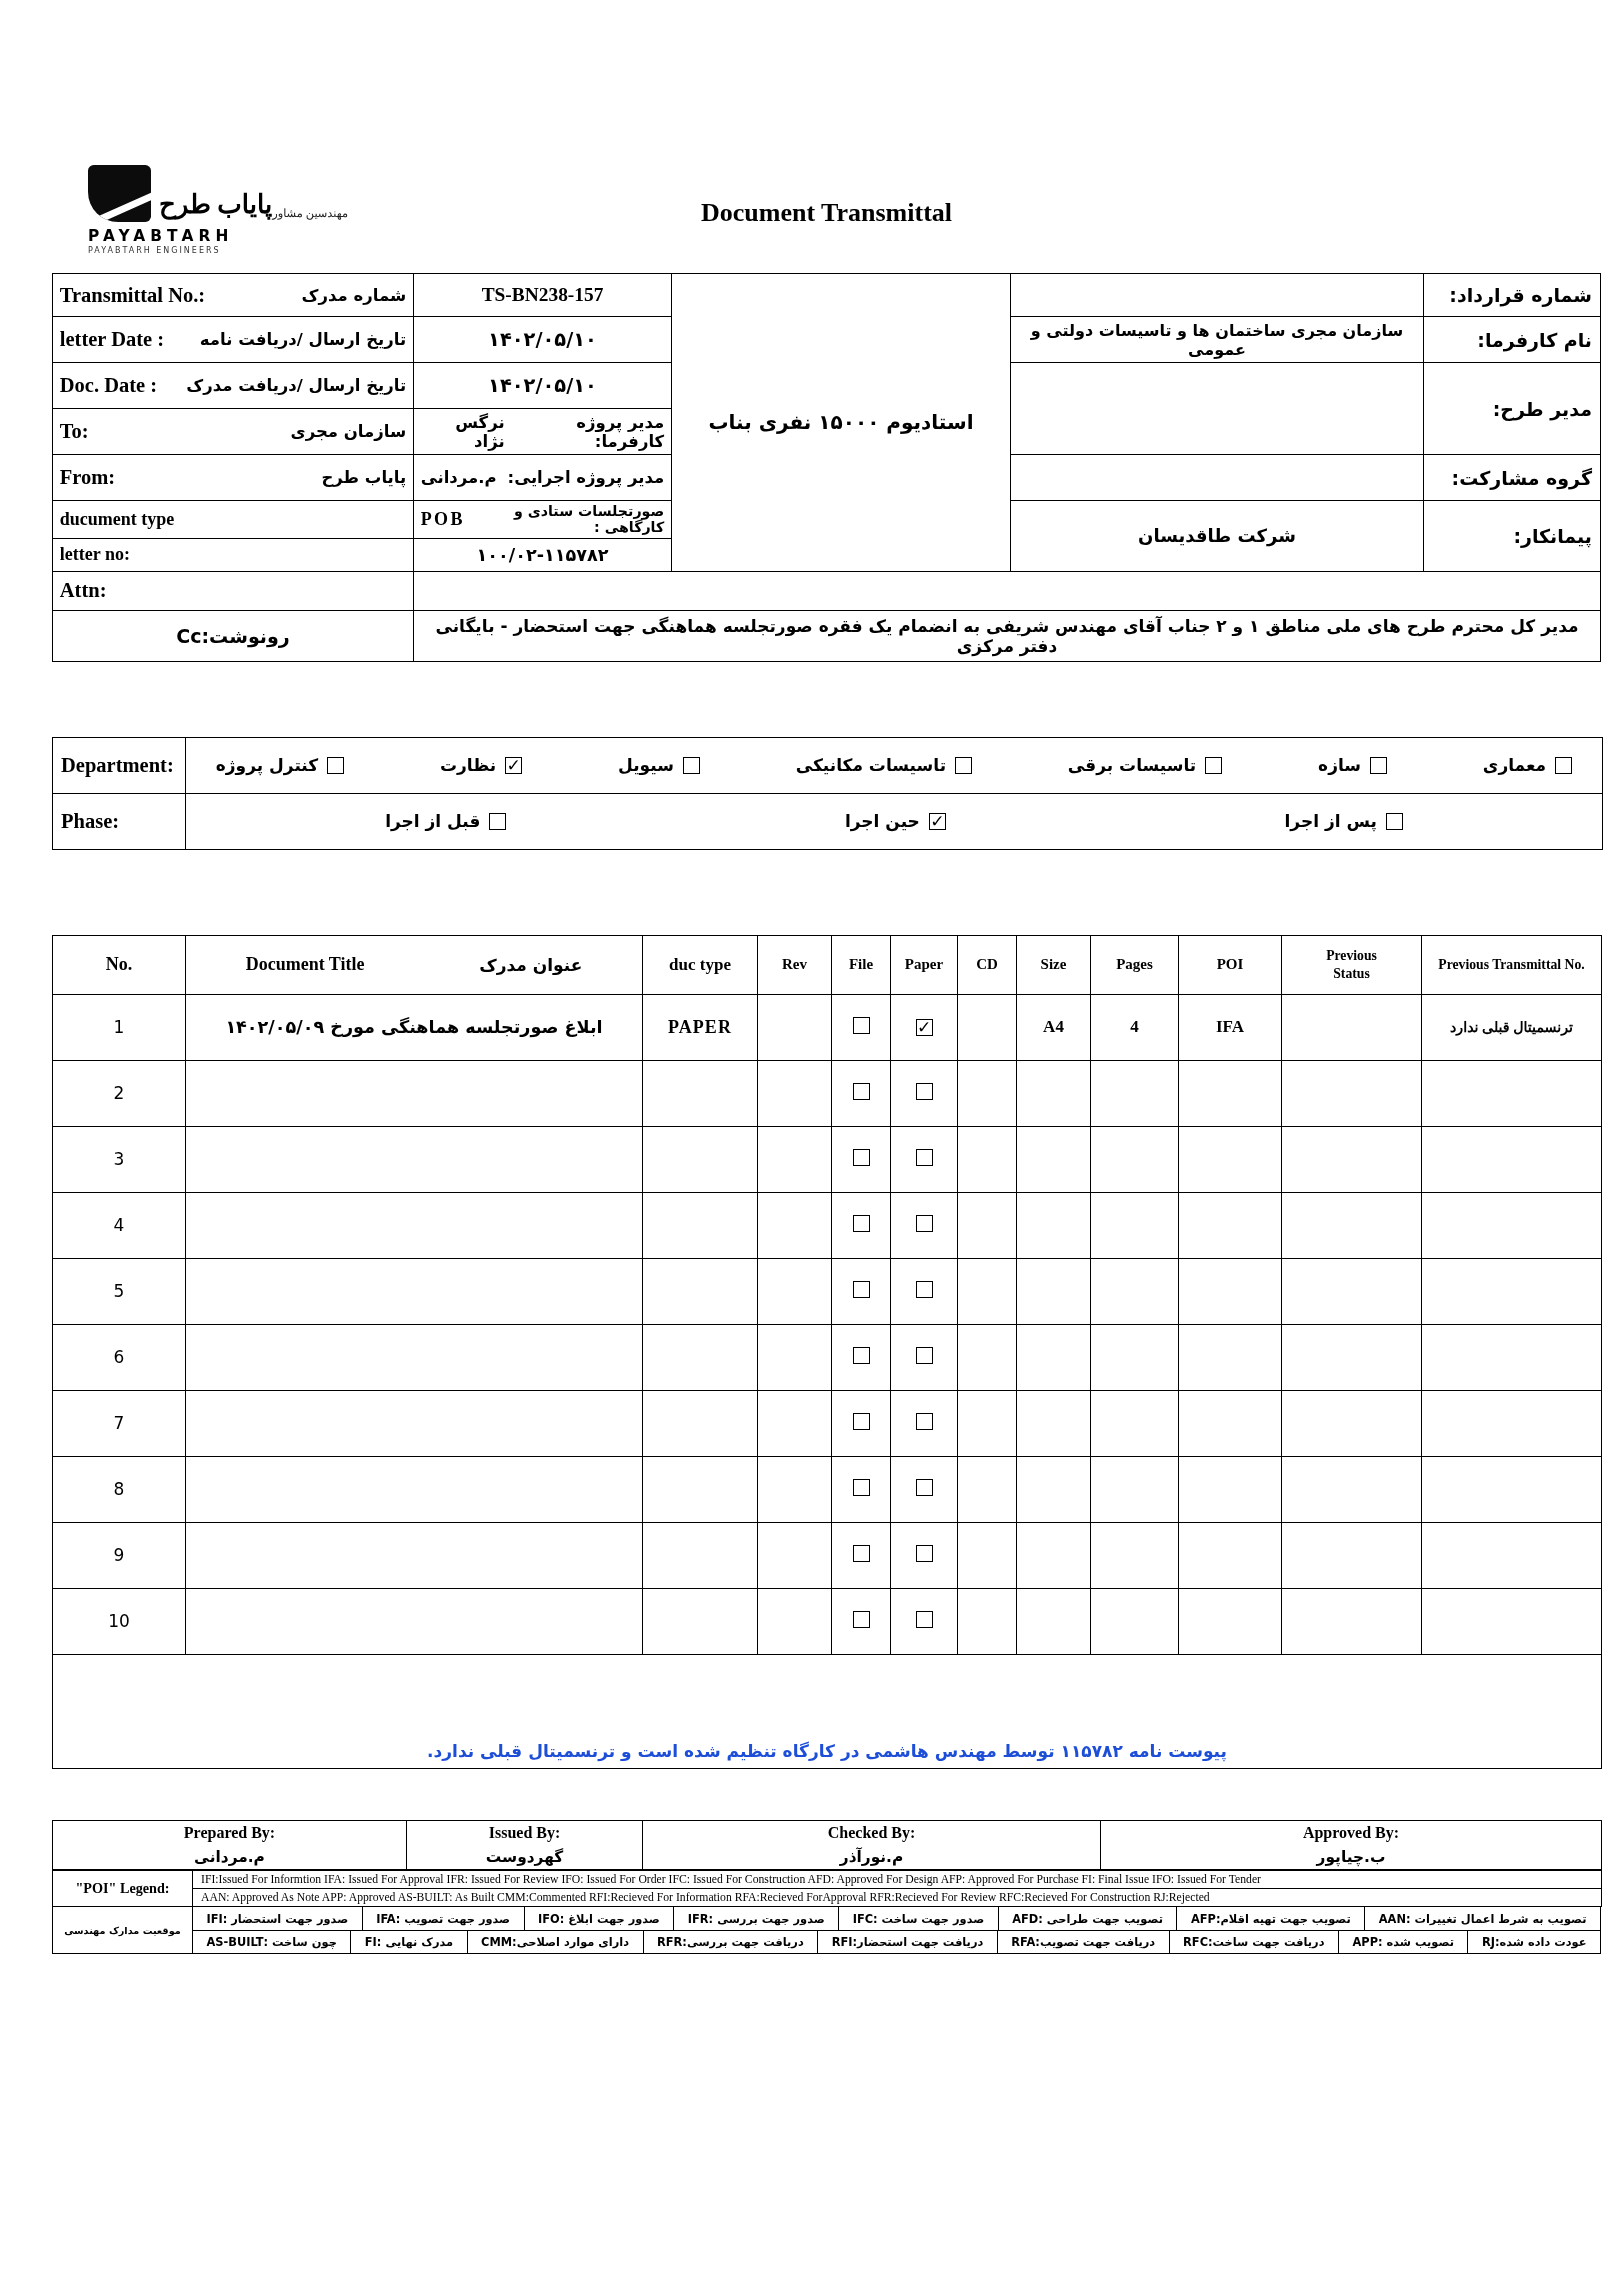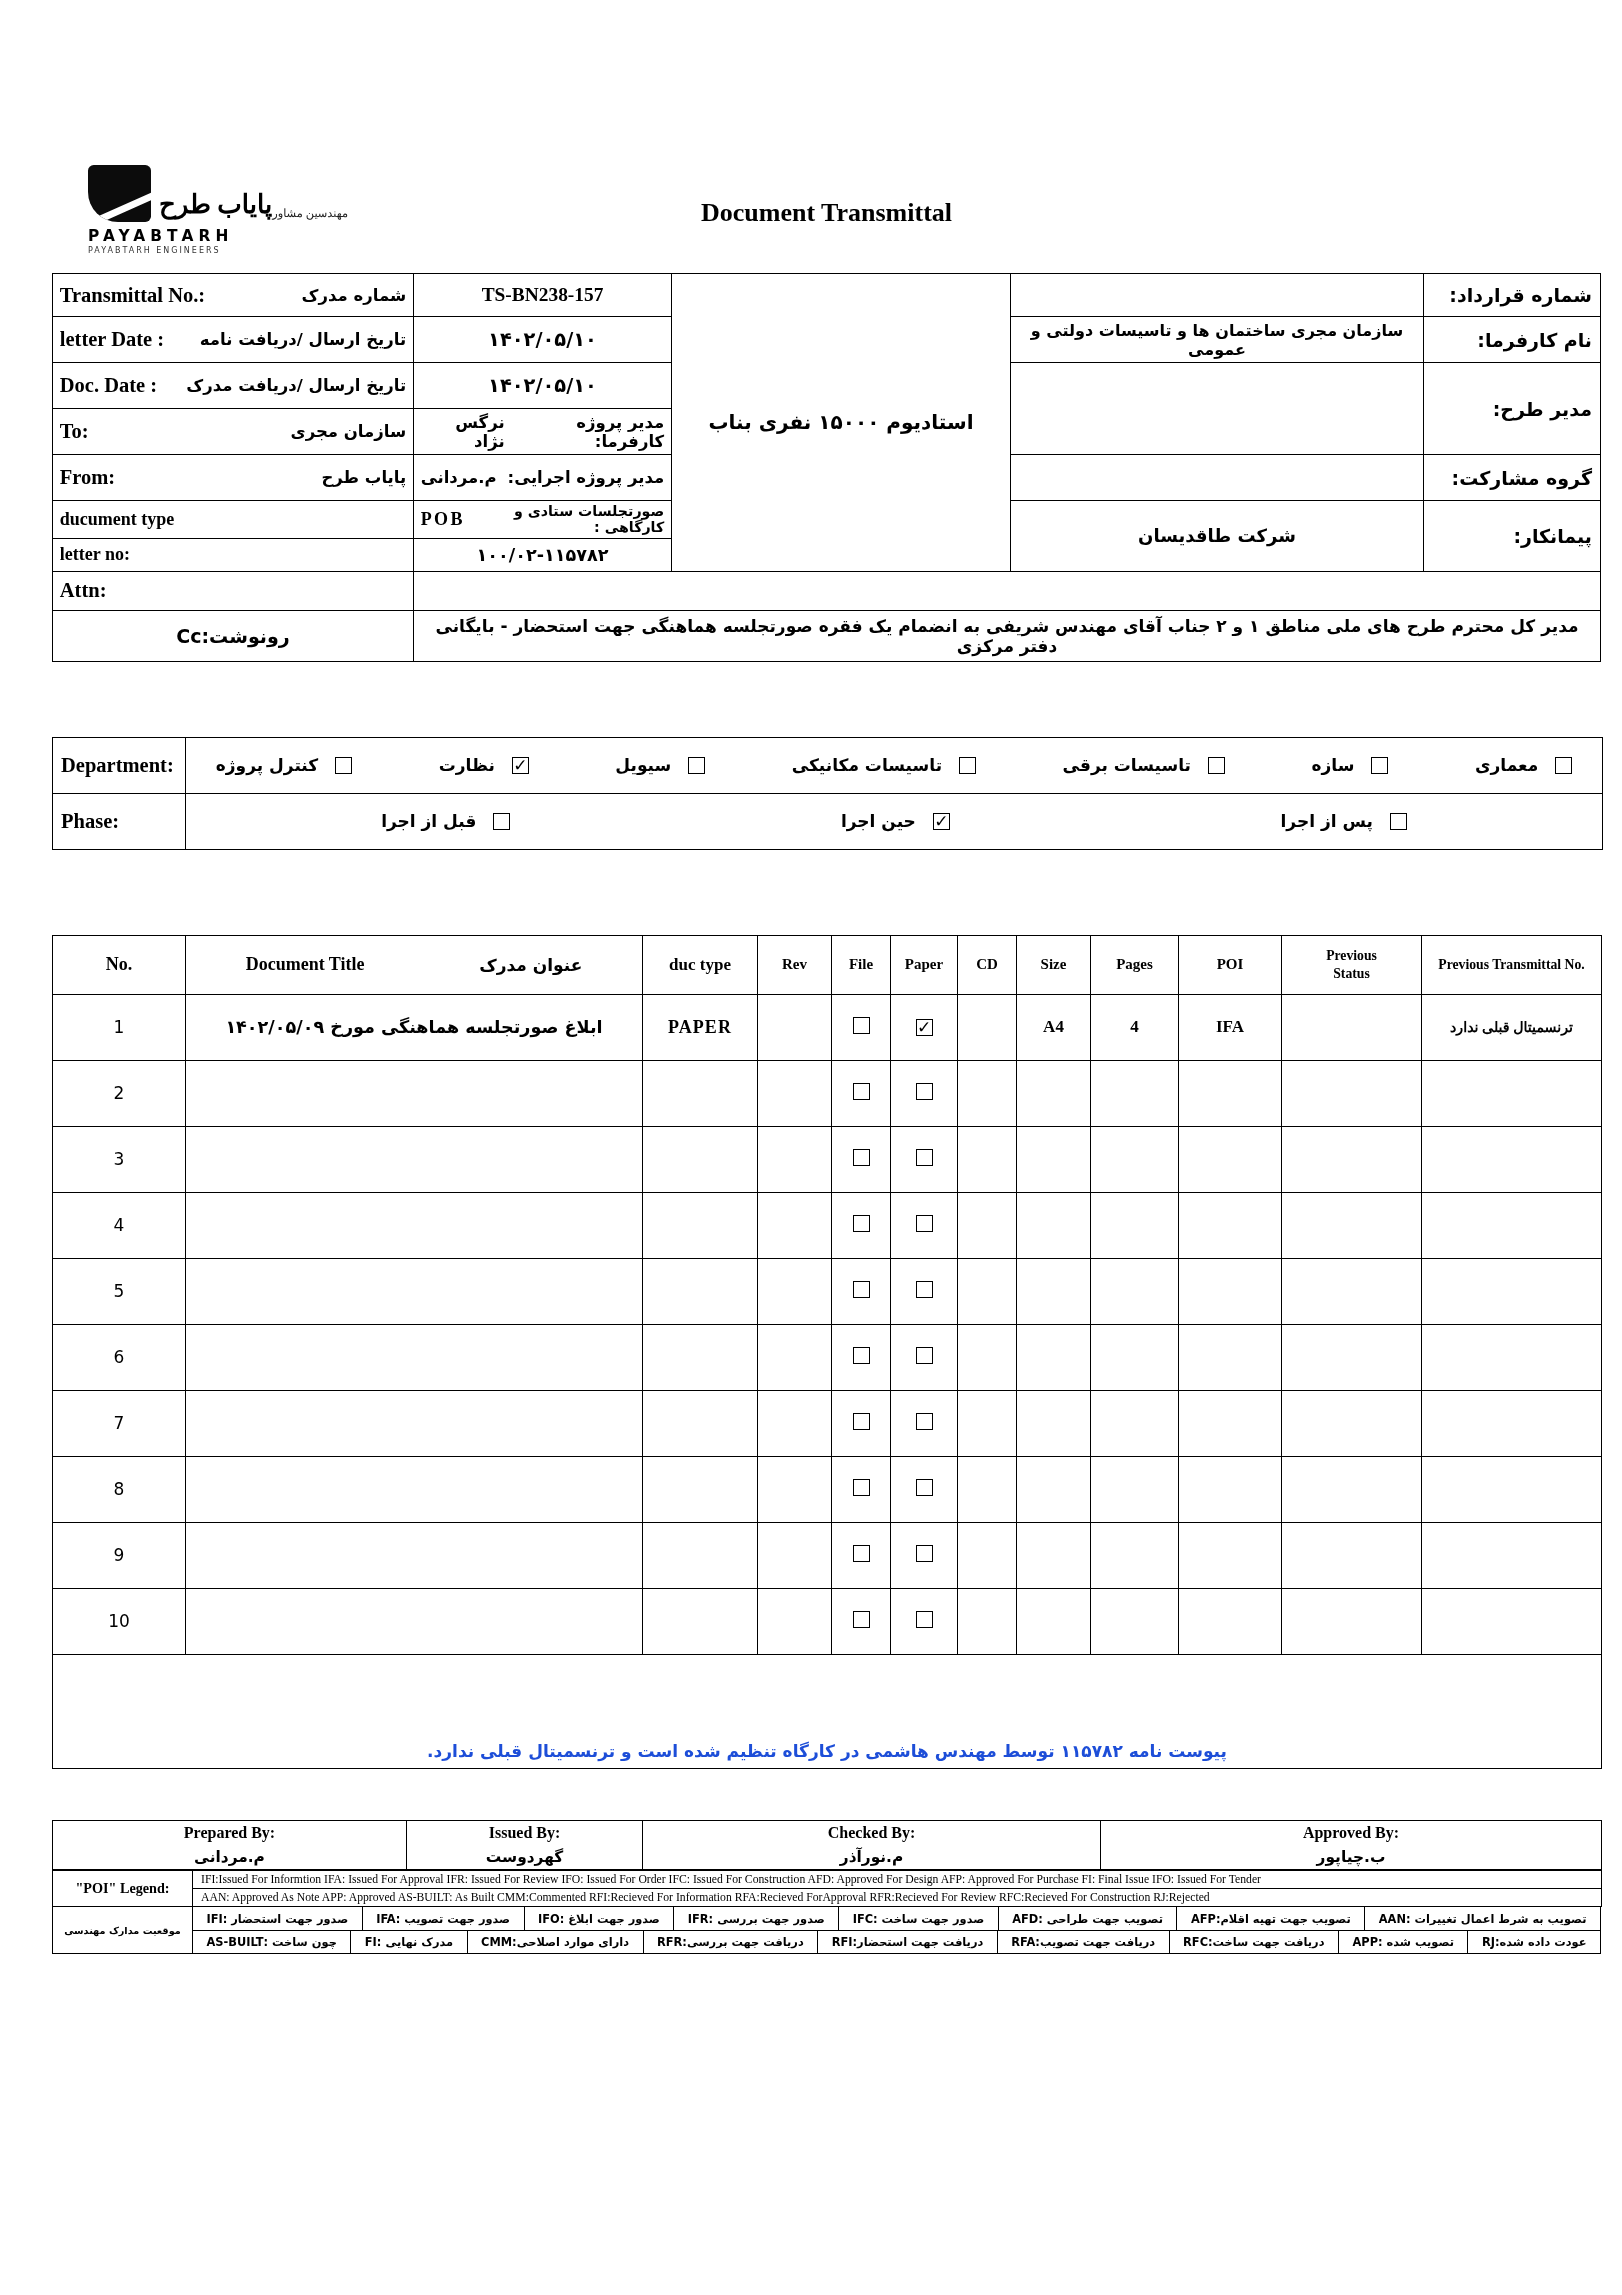--- a/index.html
+++ b/index.html
@@ -42,21 +42,21 @@
   .top-table .val { font-weight:bold; font-size:19.4px; text-align:center; }
   .fa-lbl { direction:rtl; text-align:right; font-weight:bold; font-size:19px; padding-right:8px; }
   .project-cell { text-align:center; font-weight:bold; font-size:20px; direction:rtl; }
   .fa-val { direction:rtl; text-align:center; font-weight:bold; font-size:16px; }
   .cc-val { direction:rtl; text-align:center; font-weight:bold; font-size:17px; }
 
   
   .dept-table .row-lbl { font-family:"Liberation Serif", serif; font-weight:bold; font-size:20.5px; padding-left:8px; }
   .check-row { display:flex; flex-direction:row-reverse; justify-content:space-between; align-items:center; padding:0 23px; }
   .check-row.spread { justify-content:space-around; }
-  .check-item { display:flex; align-items:center; gap:17px; direction:ltr; }
+  .check-item { display:flex; align-items:center; gap:9px; direction:ltr; }
   .ci-label { font-size:17px; font-weight:bold; direction:rtl; }
   .cb { display:inline-block; width:17px; height:17px; border:1.7px solid #000; background:#fff;
         line-height:14.2px; text-align:center; font-size:17px; font-weight:bold; flex:0 0 auto; }
   .discipline-val { text-align:center; font-family:"Liberation Serif", serif; font-size:23px; }
 
   
   .main-table th { font-family:"Liberation Serif", serif; font-weight:bold; font-size:16px; text-align:center; padding:3.4px 2.3px; }
   .main-table th .two-line { width:85px; margin:0 auto; line-height:1.25; font-size:13.7px; }
   .main-table th .two-line.wide { width:148px; }
   .main-table td { text-align:center; font-size:17px; }

